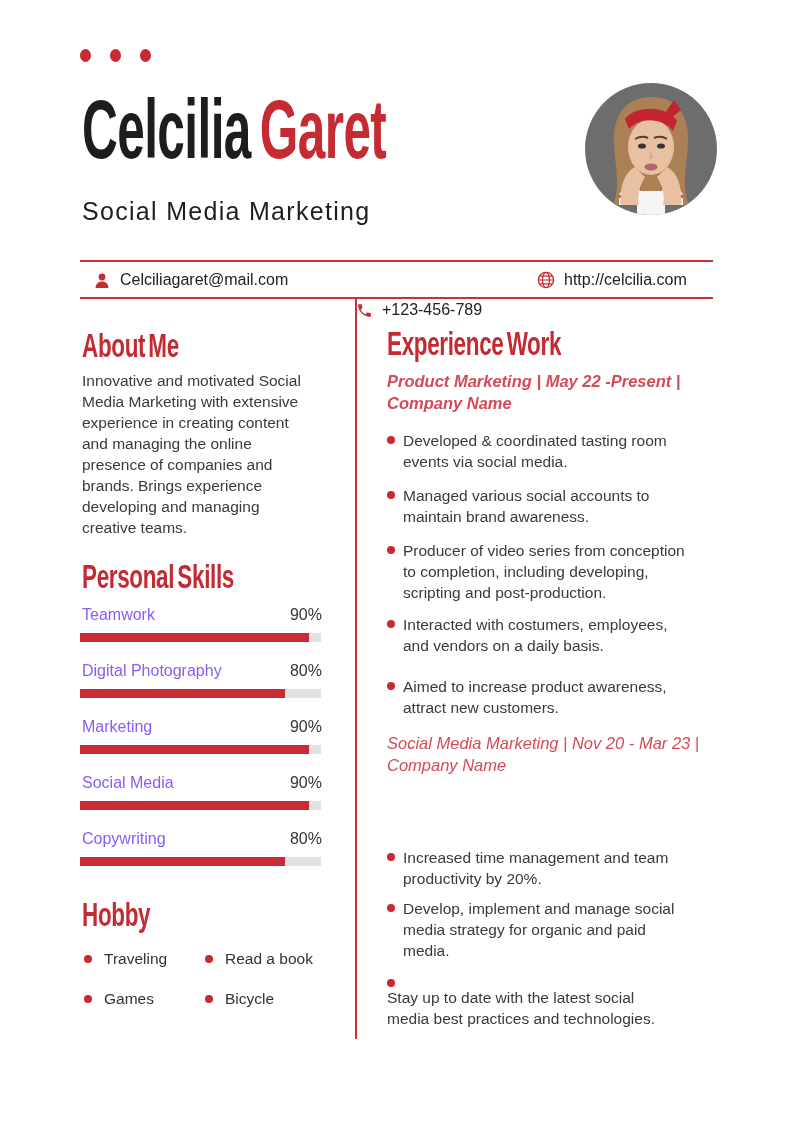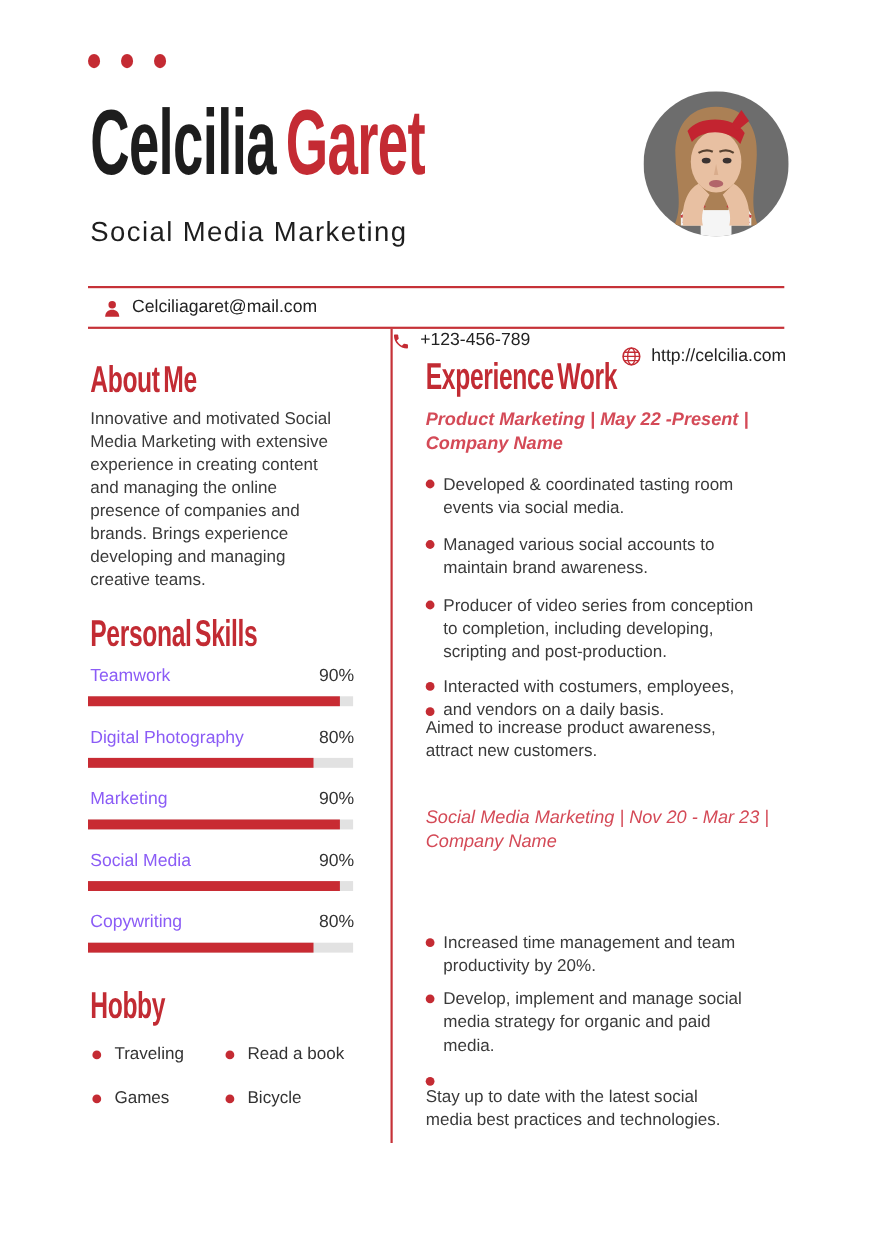--- a/index.html
+++ b/index.html
@@ -16,21 +16,21 @@
   .subtitle{left:82px;top:172px;font-size:25px;letter-spacing:1.3px;color:#1e1e1e;margin-top:25px;}
   .photo{left:585px;top:83px;width:132px;height:132px;}
   
   .rule{background:#c63238;height:2px;left:80px;width:633px;}
   .rule-top{top:260px;}
   .rule-bot{top:297px;}
   .contact-item{top:270px;height:20px;display:flex;align-items:center;font-size:16px;color:#222;}
   .contact-item svg{margin-right:9px;}
   .ci-email{left:93px;}
   .ci-phone{left:356px;margin-top:30px;}
-  .ci-web{left:565px;margin-top:44px;}
+  .ci-web{left:537px;}
   
   .divider{left:355px;top:299px;width:2px;height:745px;background:#c63238;}
   .bottom-rule{left:80px;top:1043px;width:633px;height:3px;background:#c63238;}
   
   .h-red{font-size:34px;line-height:1;font-weight:bold;color:#c22b33;white-space:nowrap;}
   .h-red .scale{display:inline-block;transform:scaleX(0.66);transform-origin:0 0;letter-spacing:-0.5px;word-spacing:-0.12em;}
   
   .body-text{font-size:15.5px;line-height:21px;color:#3a3a3a;white-space:pre;}
   
   .skill-label{font-size:16px;color:#8b5cf6;white-space:nowrap;}
@@ -209,21 +209,21 @@
     <span class="bullet-dot"></span>
     <div class="body-text">Producer of video series from conception
 to completion, including developing,
 scripting and post-production.</div>
   </div>
   <div class="abs xp-bullet" style="top:614px;">
     <span class="bullet-dot"></span>
     <div class="body-text">Interacted with costumers, employees,
 and vendors on a daily basis.</div>
   </div>
-  <div class="abs xp-bullet" style="top:637px;flex-direction:column;">
+  <div class="abs xp-bullet" style="top:676px;">
     <span class="bullet-dot"></span>
     <div class="body-text">Aimed to increase product awareness,
 attract new customers.</div>
   </div>
 
   <div class="abs xp-sub" style="top:733px;">Social Media Marketing | Nov 20 - Mar 23 |
 Company Name</div>
 
   <div class="abs xp-bullet" style="top:847px;">
     <span class="bullet-dot"></span>

